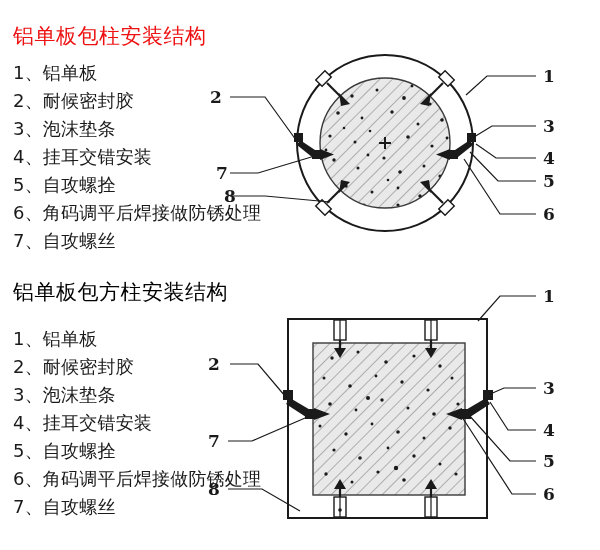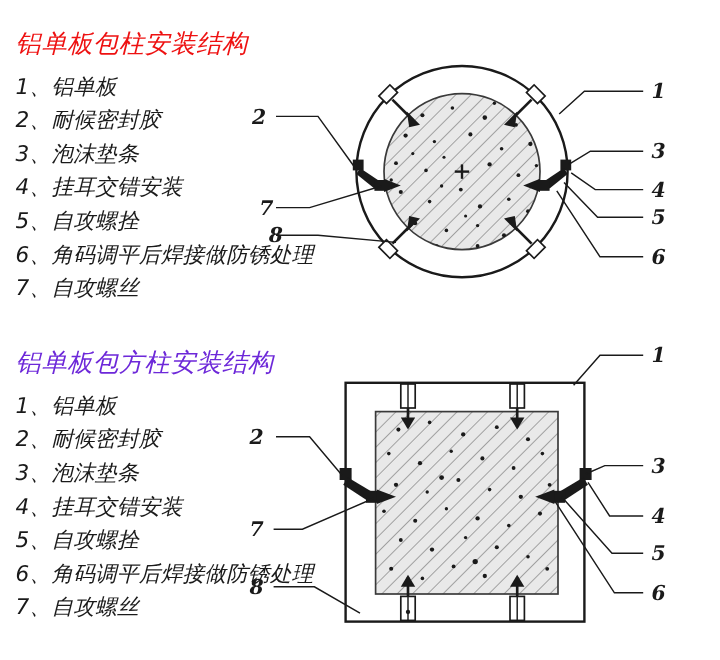--- a/index.html
+++ b/index.html
@@ -13,21 +13,20 @@
     position: relative;
     overflow: hidden;
     font-family: "DejaVu Sans", "Liberation Sans", sans-serif;
     -webkit-font-smoothing: antialiased;
   }
 
   .panel {
     position: absolute;
     left: 0;
     width: 553px;
-    font-style: italic;
   }
   #panel-circular { top: 0; height: 278px; }
   #panel-square   { top: 278px; height: 272px; }
 
   .panel-title {
     position: absolute;
     left: 13px;
     font-size: 21px;
     font-weight: 400;
     letter-spacing: 0.5px;
@@ -209,21 +208,21 @@
       </g>
       <text class="calloutnum" x="210" y="103">2</text>
       <text class="calloutnum" x="216" y="179">7</text>
       <text class="calloutnum" x="224" y="202">8</text>
     </svg>
   </div>
 </section>
 
 <section class="panel" id="panel-square">
 
-  <div class="panel-title" style="top:10px; color:#6d28d9;">铝单板包方柱安装结构</div>
+  <div class="panel-title" style="top:0; color:#000000;">铝单板包方柱安装结构</div>
 
   <div class="legend" style="top:47px;">
     <div class="legend-item">
       <span class="legend-num">1</span><span class="legend-sep">、</span><span class="legend-label">铝单板</span>
     </div>
     <div class="legend-item">
       <span class="legend-num">2</span><span class="legend-sep">、</span><span class="legend-label">耐候密封胶</span>
     </div>
     <div class="legend-item">
       <span class="legend-num">3</span><span class="legend-sep">、</span><span class="legend-label">泡沫垫条</span>

